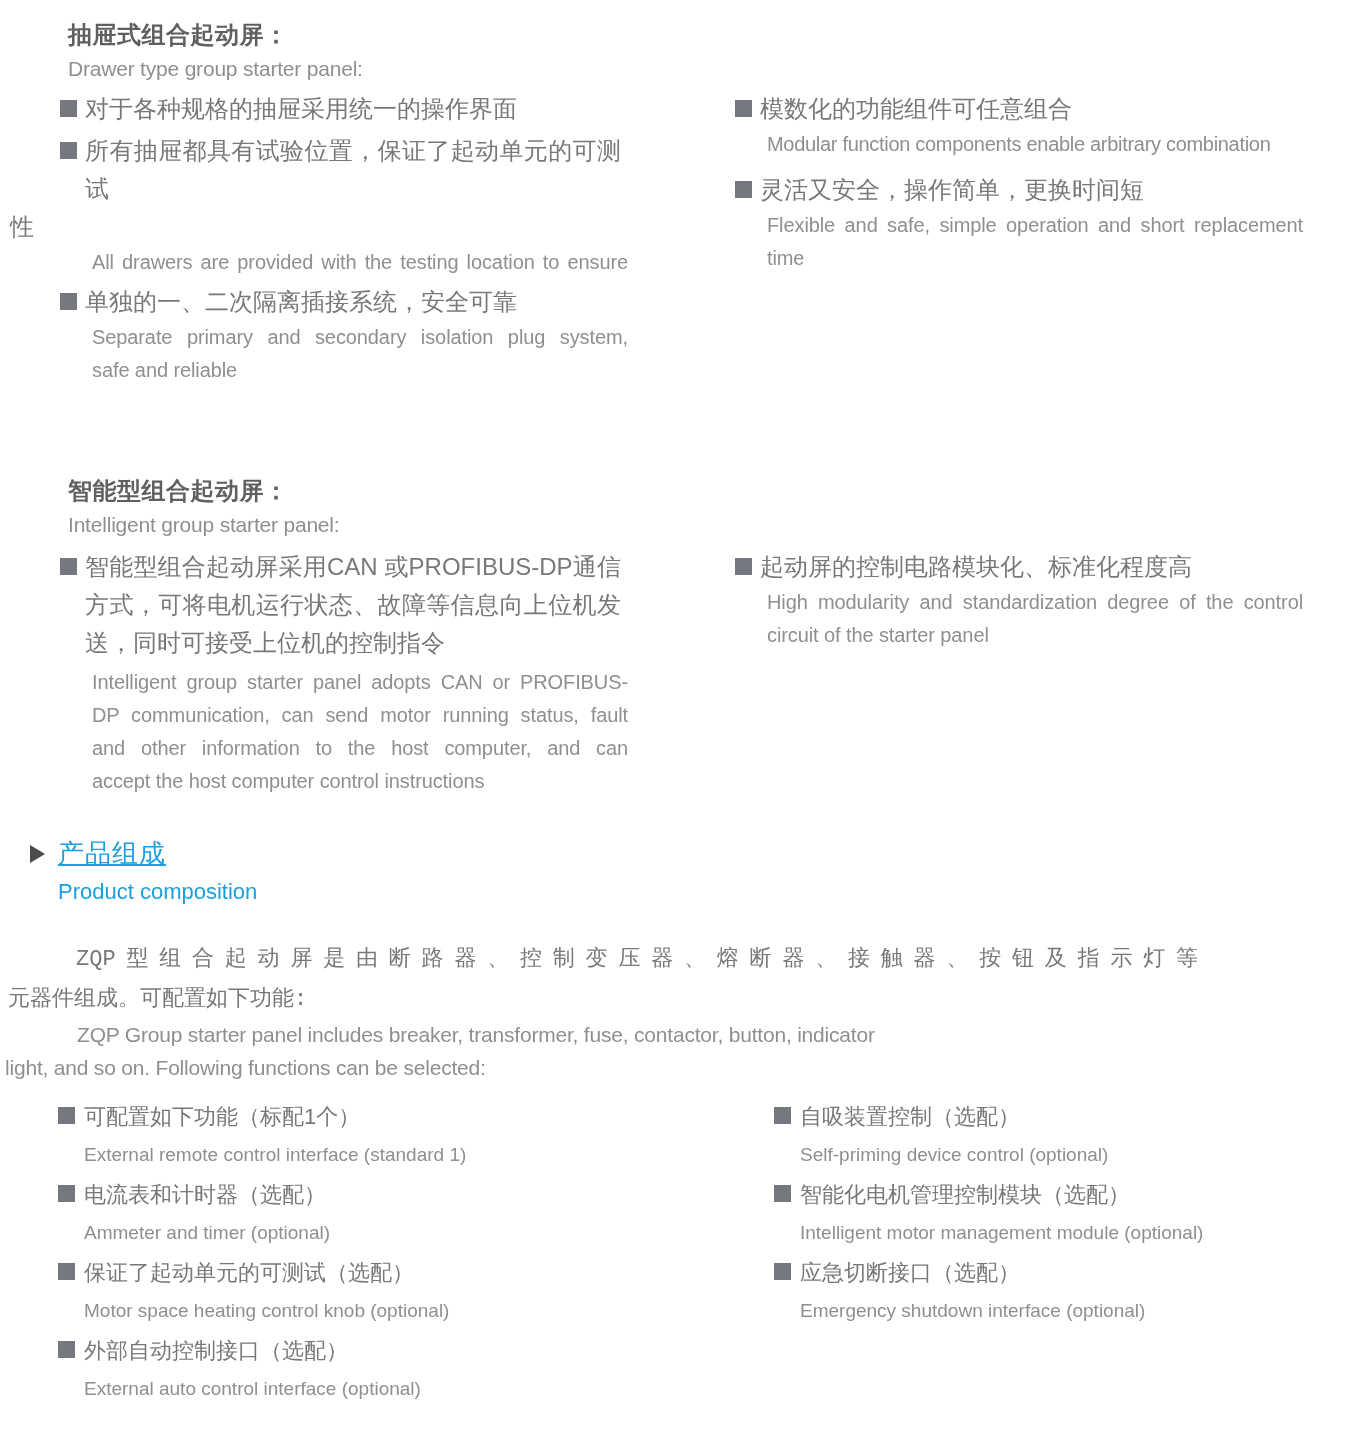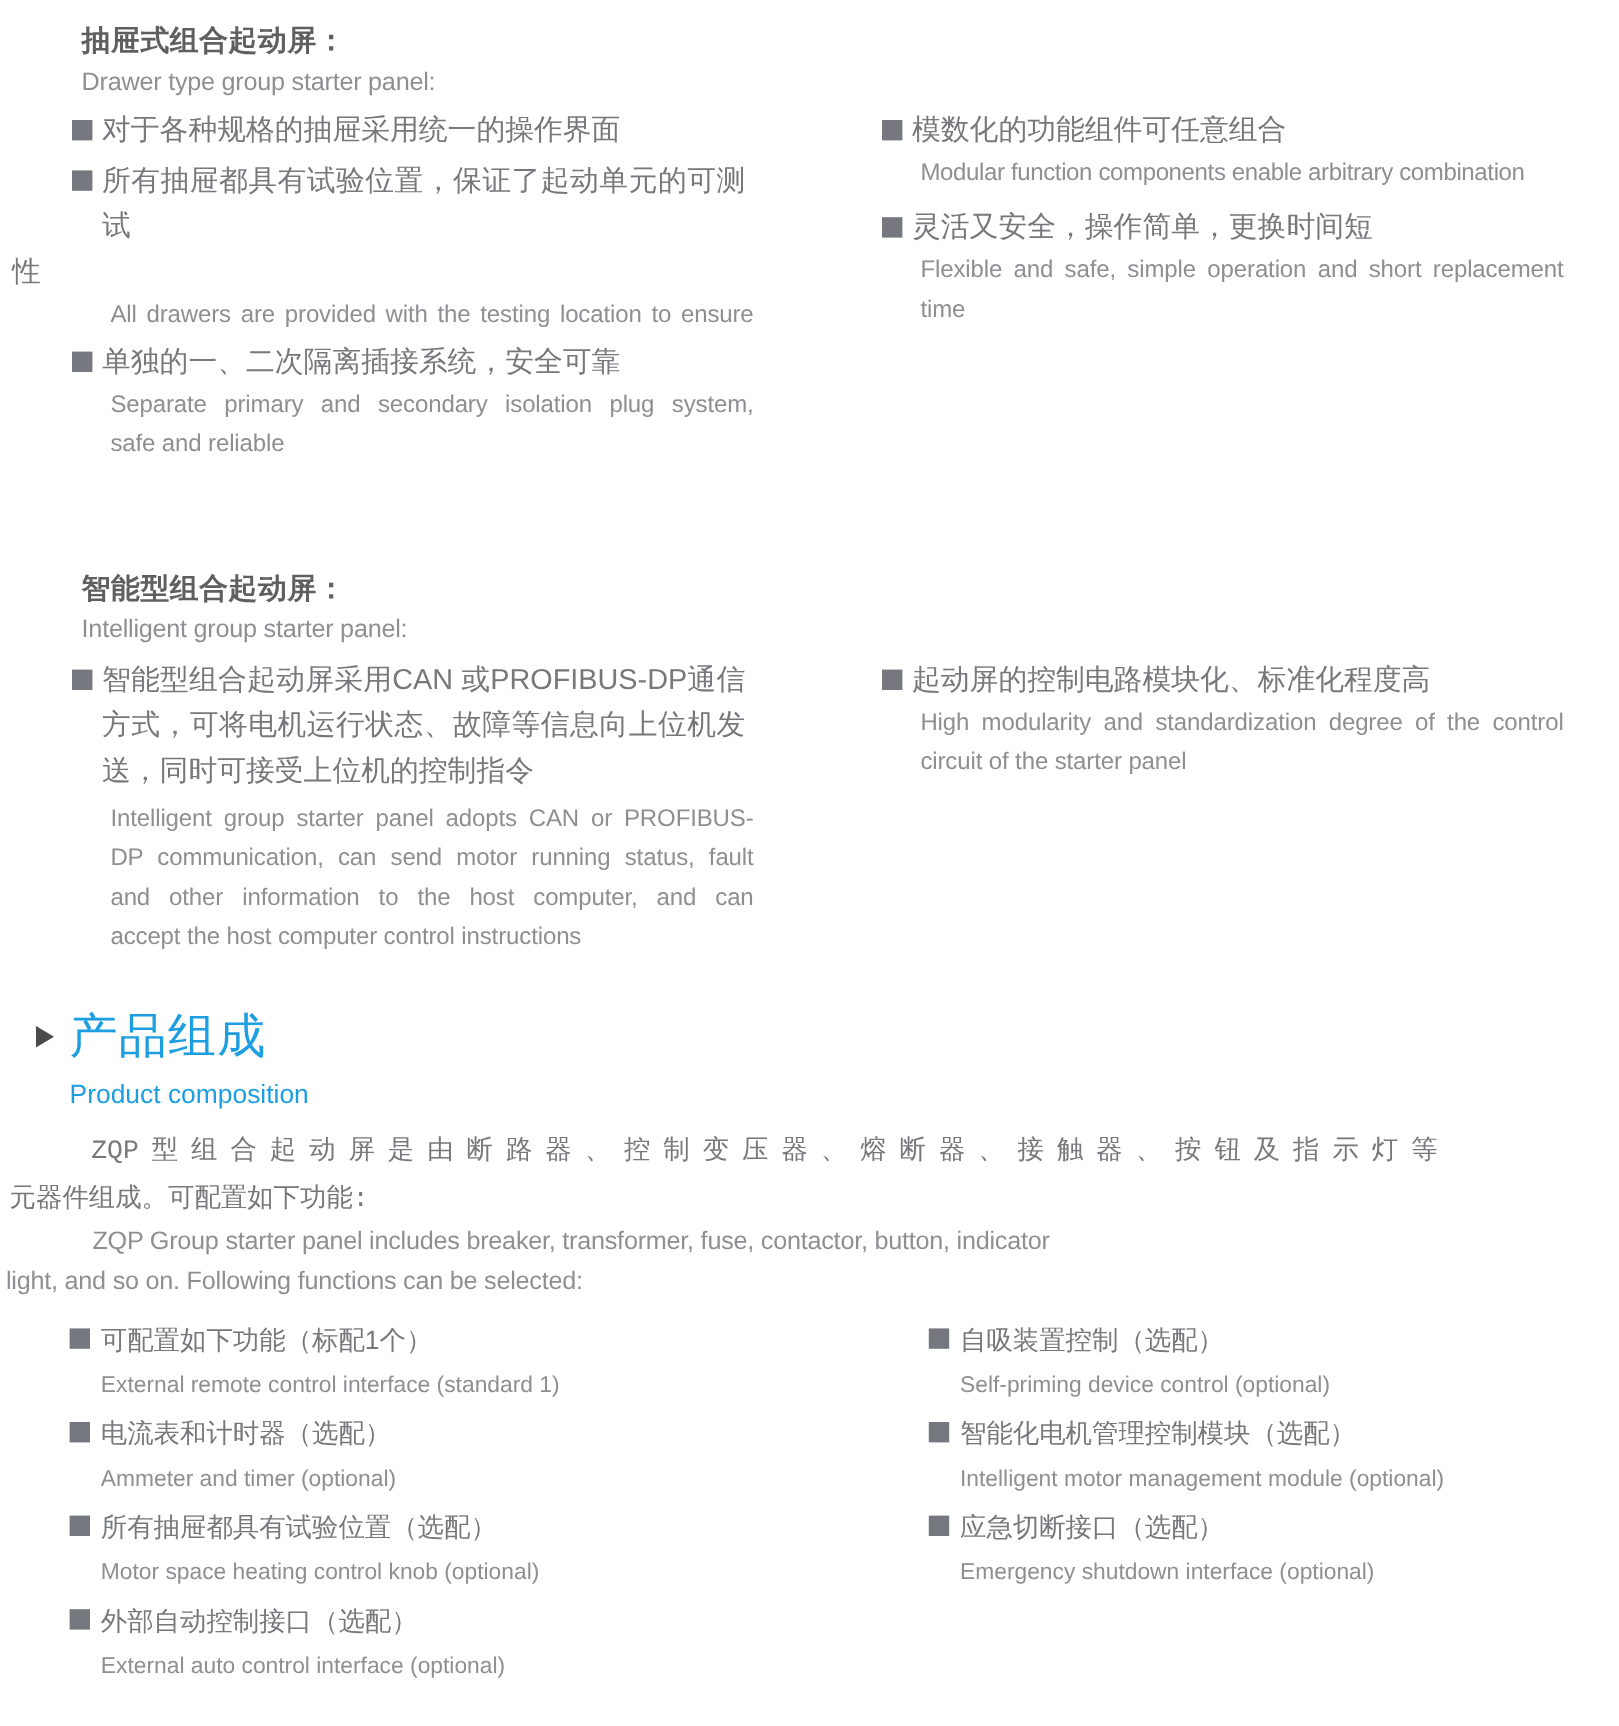--- a/index.html
+++ b/index.html
@@ -27,21 +27,21 @@
   .en-block{padding-left:32px;width:536px;}
   .jl{text-align:justify;text-align-last:justify;}
   .tight{letter-spacing:-0.3px;white-space:nowrap;}
   .cont{padding-left:25px;width:536px;}
   .neg{margin-left:-50px;}
   .item{margin-bottom:4px;}
   .mt10{margin-top:10px;}
   
   .big-row{display:flex;align-items:center;}
   .tri{width:0;height:0;border-left:15px solid var(--arrow);border-top:9px solid transparent;border-bottom:9px solid transparent;margin-right:13px;}
-  .big{font-size:40px;color:var(--accent);letter-spacing:1px;}
+  .big{font-size:26px;color:var(--accent);letter-spacing:1px;text-decoration:underline;}
   .sub{font-size:22px;color:var(--accent);margin:8px 0 0 28px;}
   
   .para-zh{font-size:22px;color:var(--body-zh);line-height:40px;width:1190px;font-family:Liberation Mono, monospace;}
   .para-zh .l1{text-indent:68px;}
   .para-en{font-size:21px;color:var(--body-en);line-height:33px;width:1100px;letter-spacing:-0.2px;}
   .para-en .l1{text-indent:72px;}
   
   .fn .zh-line{padding-left:26px;width:auto;}
   .fn .sq{top:9px;}
   .fn .zh{font-size:22px;line-height:38px;}
@@ -142,21 +142,21 @@
   <div class="abs fn" style="left:58px;top:1098px;width:640px;">
     <div class="item">
       <div class="zh zh-line"><span class="sq"></span><span>可配置如下功能（标配1个）</span></div>
       <div class="en">External remote control interface (standard 1)</div>
     </div>
     <div class="item">
       <div class="zh zh-line"><span class="sq"></span><span>电流表和计时器（选配）</span></div>
       <div class="en">Ammeter and timer (optional)</div>
     </div>
     <div class="item">
-      <div class="zh zh-line"><span class="sq"></span><span>所有抽屉都具有试验位置（选配）</span></div>
+      <div class="zh zh-line"><span class="sq"></span><span>保证了起动单元的可测试（选配）</span></div>
       <div class="en">Motor space heating control knob (optional)</div>
     </div>
     <div class="item">
       <div class="zh zh-line"><span class="sq"></span><span>外部自动控制接口（选配）</span></div>
       <div class="en">External auto control interface (optional)</div>
     </div>
   </div>
 
   <div class="abs fn" style="left:774px;top:1098px;width:610px;">
     <div class="item">

